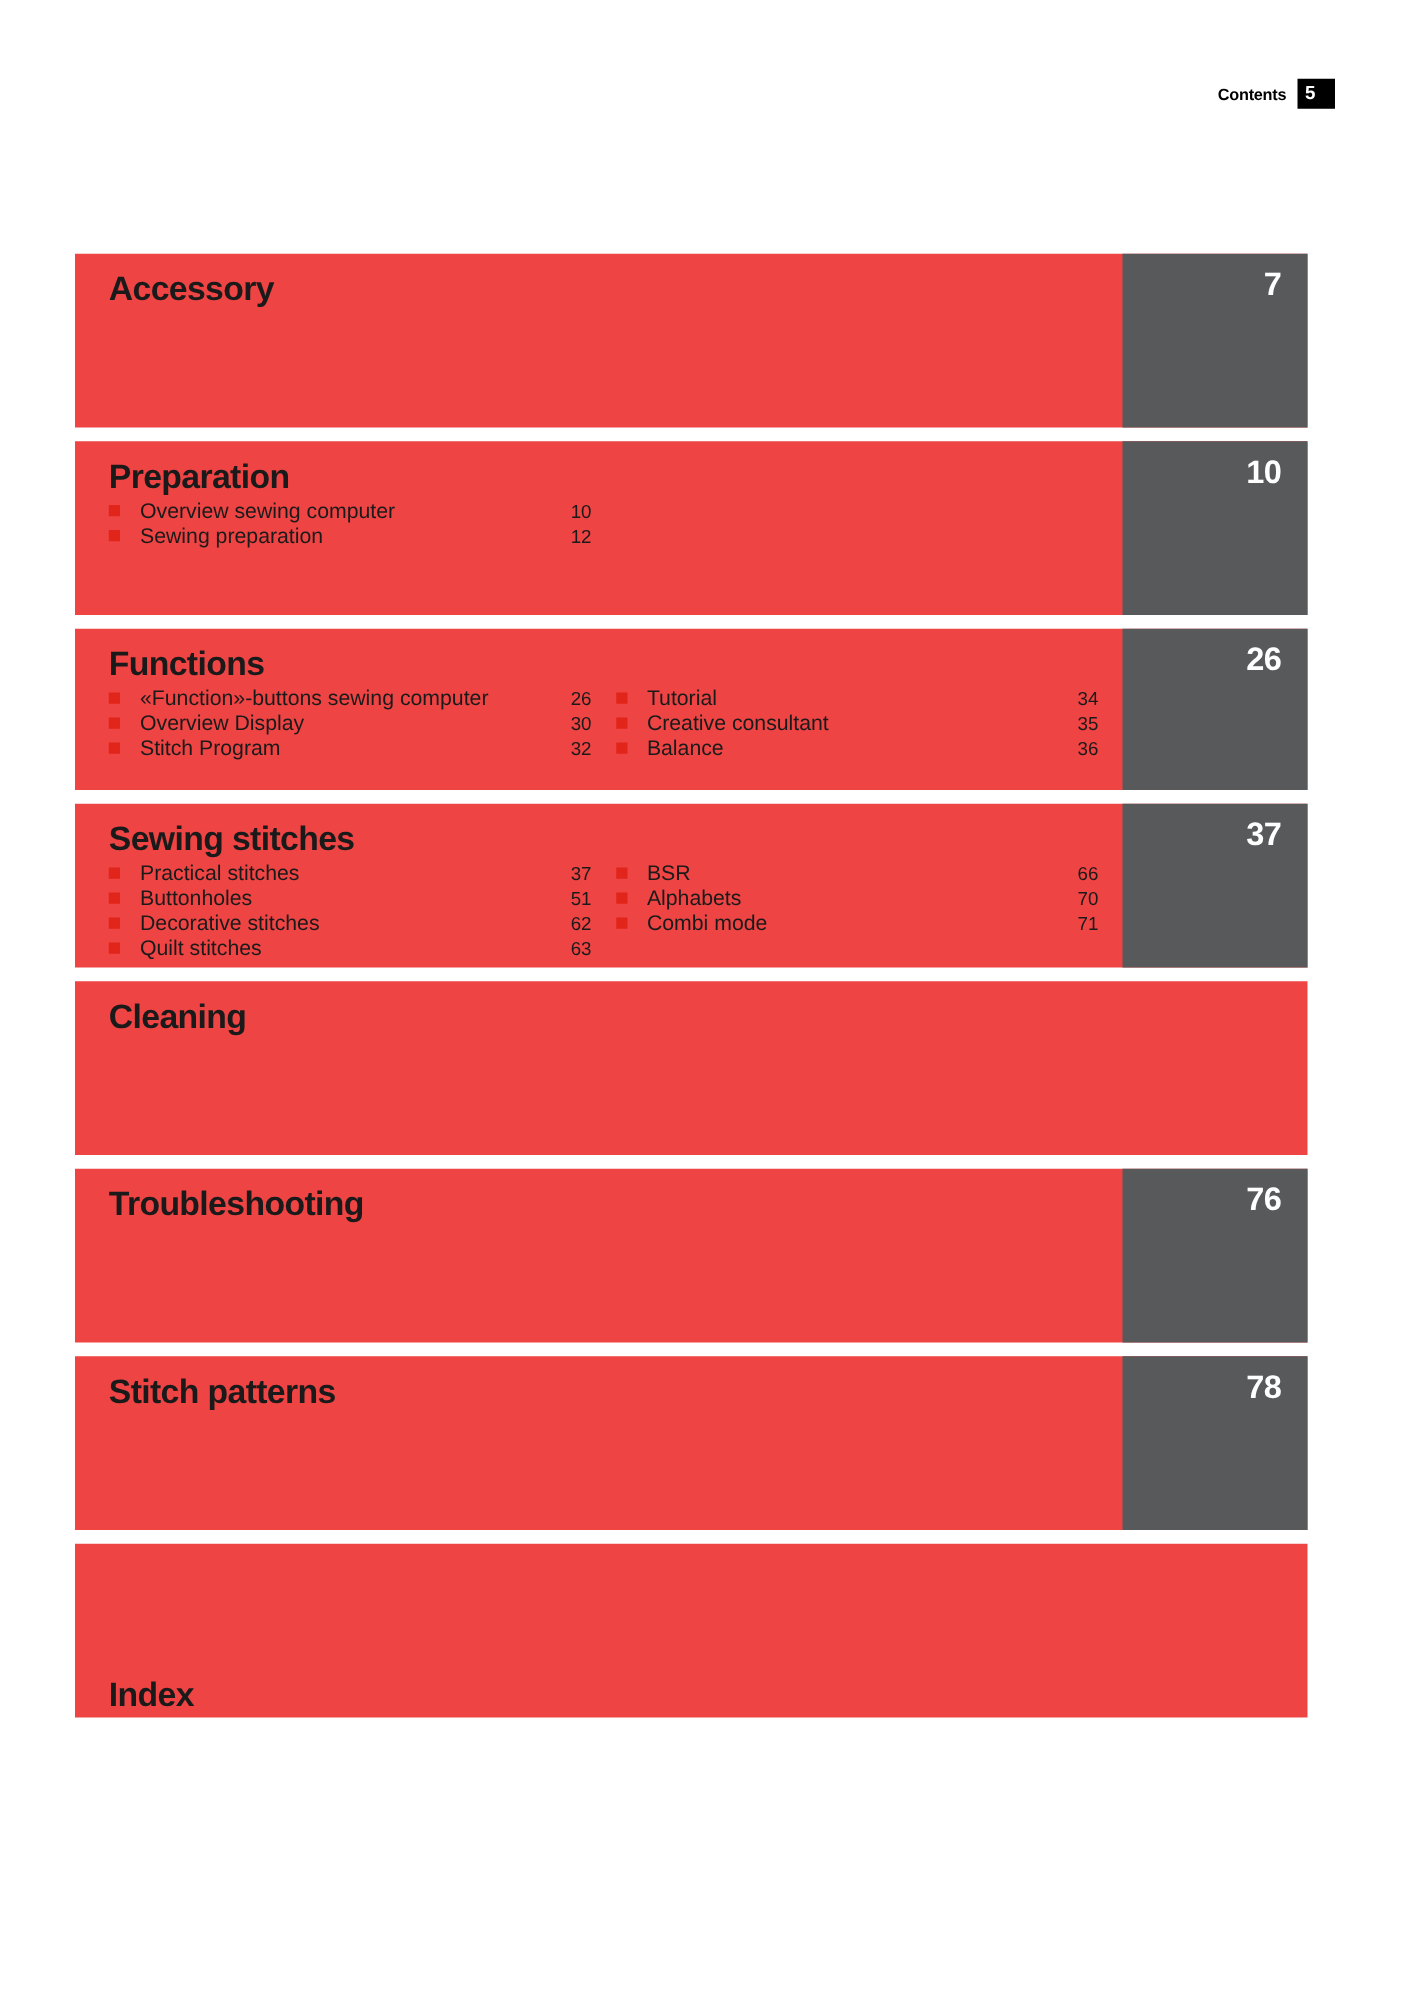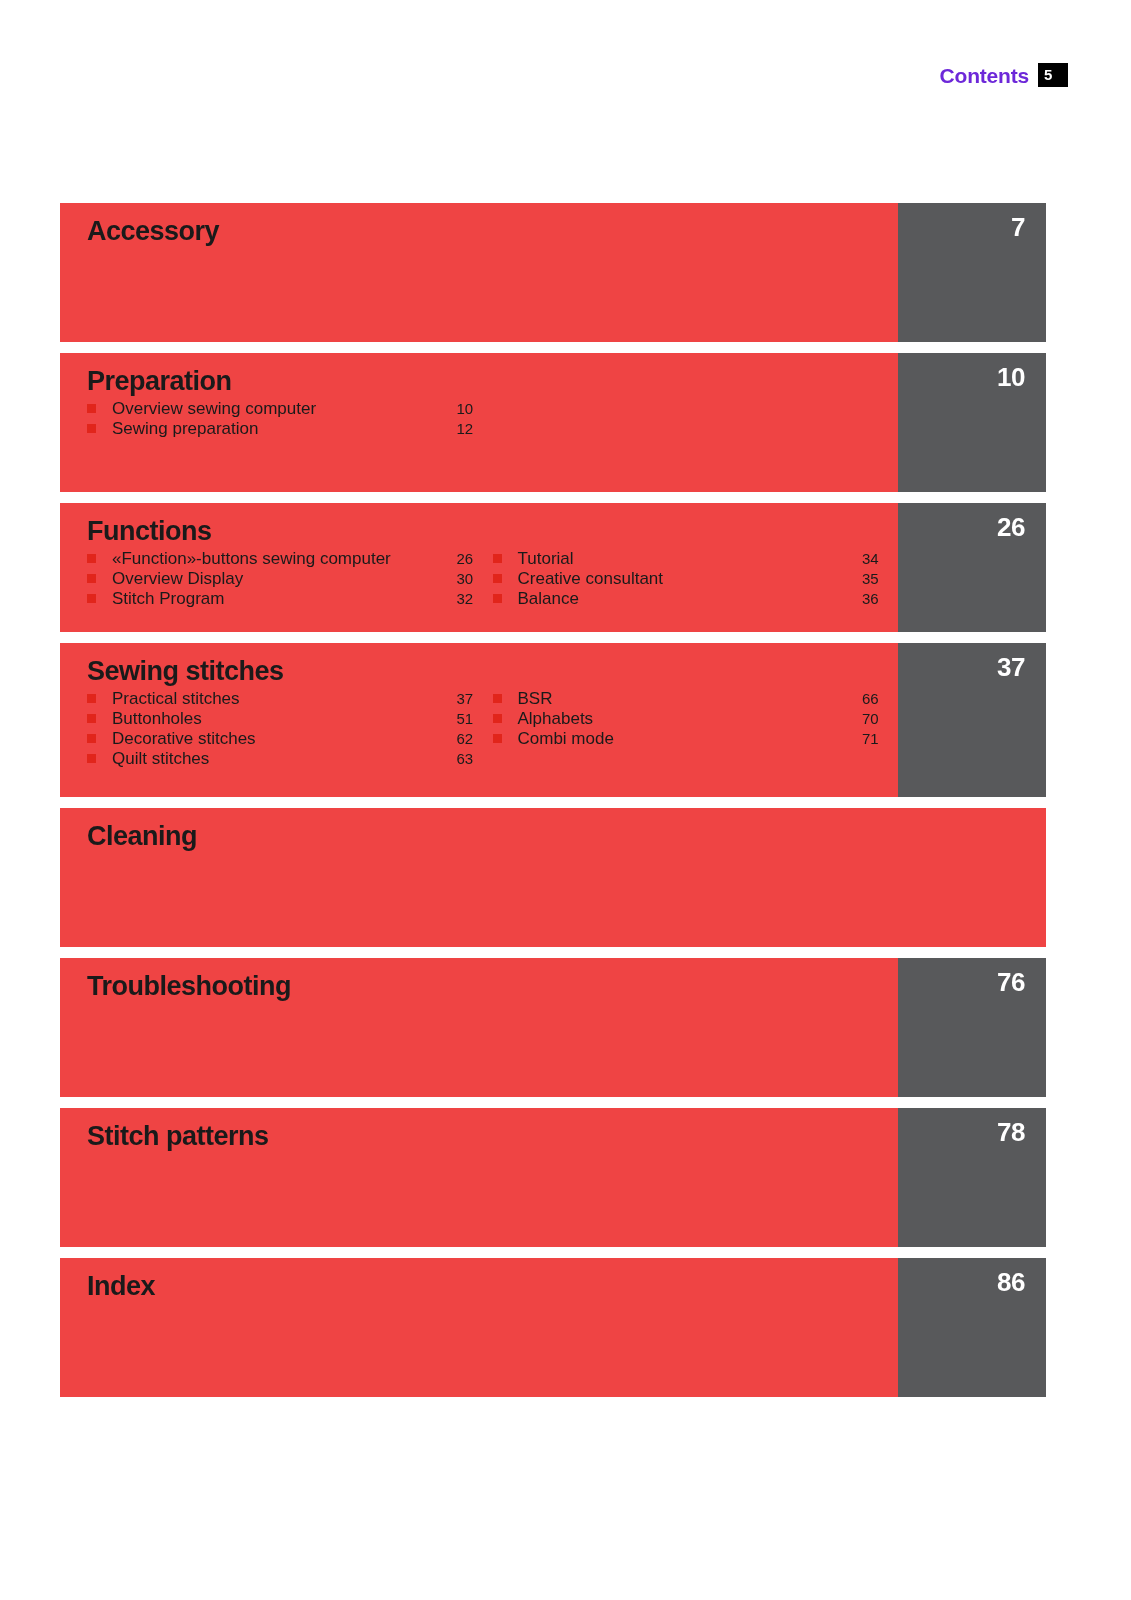--- a/index.html
+++ b/index.html
@@ -18,23 +18,23 @@
   
   .page-header {
     position: absolute;
     top: 62px;
     right: 63px;
     display: flex;
     align-items: center;
     height: 26px;
   }
   .header-title {
-    font-size: 21px;
+    font-size: 13px;
     font-weight: bold;
-    color: #6d28d9;
+    color: #000000;
     letter-spacing: -0.2px;
     line-height: 1;
   }
   .header-pagenum {
     margin-left: 9px;
     background: #000000;
     color: #ffffff;
     font-size: 15px;
     font-weight: bold;
     line-height: 1;
@@ -52,21 +52,21 @@
     width: 986px;
   }
 
   .toc-section {
     position: relative;
     display: flex;
     background: #ef4444;
     margin-bottom: 11px;
     box-sizing: border-box;
   }
-  .toc-section:last-child { margin-bottom: 0; }
+  .toc-section:last-child { margin-bottom: 0; align-items: flex-end; }
 
   .section-body {
     flex: 1 1 auto;
     padding: 14px 0 0 27px;
     box-sizing: border-box;
     min-width: 0;
   }
 
   .section-title {
     font-size: 27px;
@@ -131,21 +131,21 @@
     font-size: 26px;
     font-weight: bold;
     line-height: 1;
     letter-spacing: -0.5px;
   }
 
   
   .h-short { height: 139px; }
   .h-prep  { height: 139px; }
   .h-func  { height: 129px; }
-  .h-sew   { height: 154px; }
+  .h-sew   { height: 131px; }
 </style>
 </head>
 <body>
 
 <div class="page-header">
   <span class="header-title">Contents</span>
   <span class="header-pagenum">5</span>
 </div>
 
 <div class="toc">

